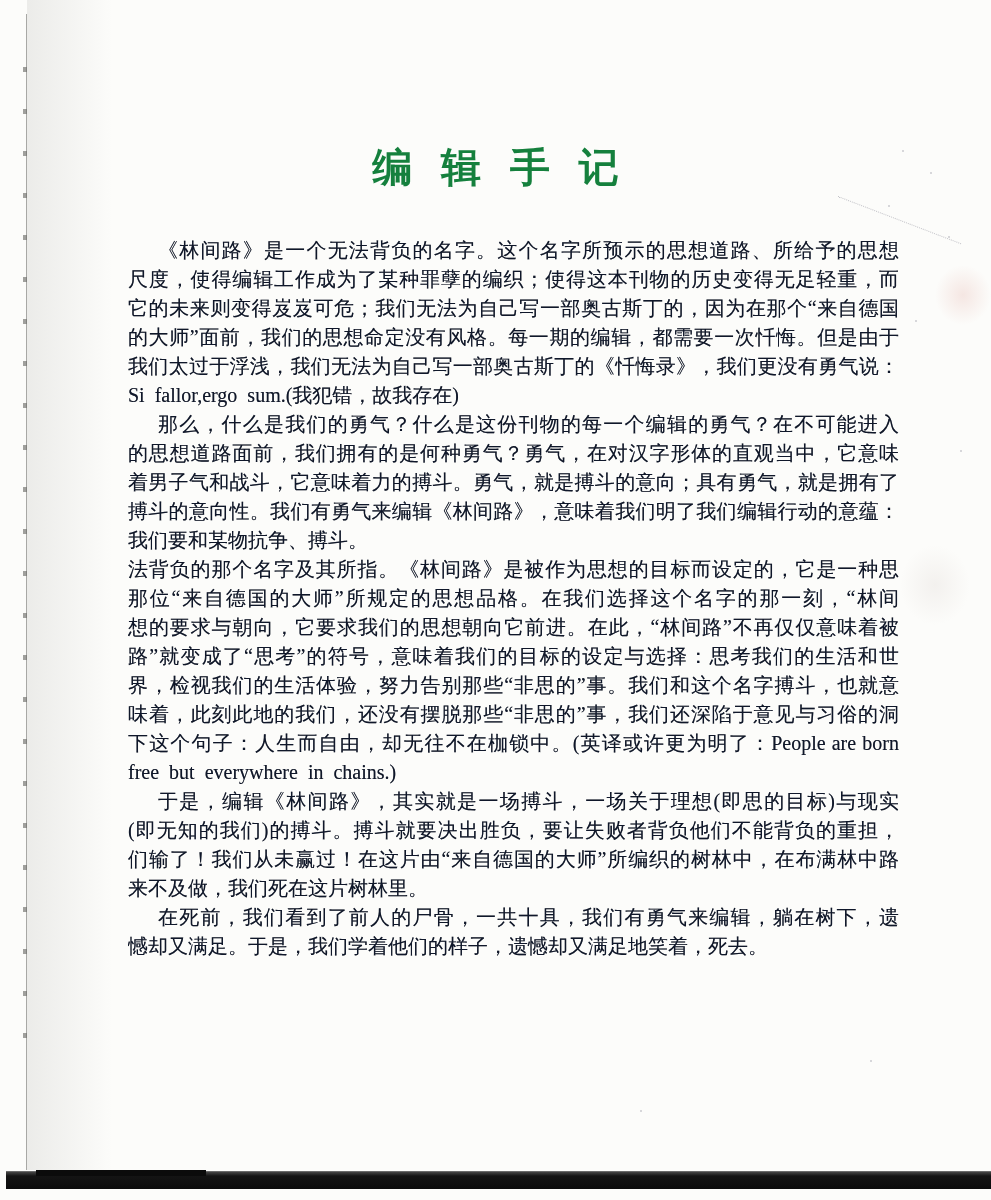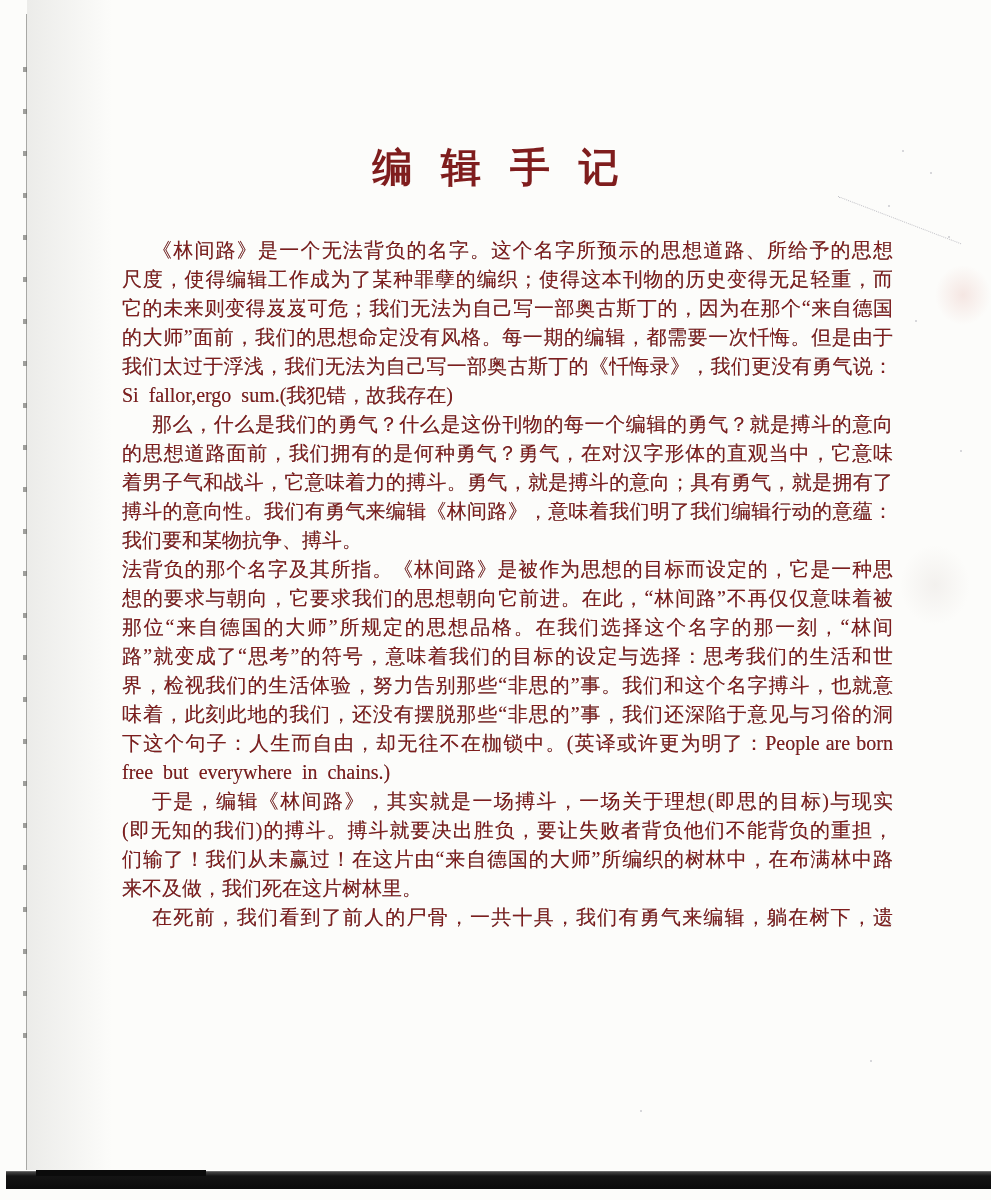--- a/index.html
+++ b/index.html
@@ -25,26 +25,26 @@
     position:absolute;left:23px;top:30px;width:4px;height:1040px;
     background:repeating-linear-gradient(180deg,transparent 0 37px,rgba(110,110,106,0.65) 37px 42px);
   }
   
   .title{
     position:absolute;top:144px;left:0;right:0;
     text-align:center;
     font-family:"Liberation Sans","DejaVu Sans",sans-serif;
     font-weight:bold;font-size:40px;line-height:46px;
     letter-spacing:0.72em;text-indent:0.72em;
-    color:#7f1d1d;
+    color:#15803d;
   }
   
   .text-block{
-    position:absolute;left:122px;top:236px;width:771px;
-    font-size:20px;line-height:29px;color:#7f1d1d;
+    position:absolute;left:128px;top:236px;width:771px;
+    font-size:20px;line-height:29px;color:#0f172a;
     text-shadow:0 0 0.4px rgba(40,40,40,0.55);
   }
   .para{margin:0;padding:0;}
   .line{
     height:29px;line-height:29px;
     text-align:justify;text-align-last:justify;
     white-space:normal;overflow:hidden;
   }
   .line.first{padding-left:30px;}
   .line.last{text-align:center;text-align-last:left;}
@@ -84,44 +84,45 @@
   <div class="text-block">
       <div class="para">
         <div class="line first">《林间路》是一个无法背负的名字。这个名字所预示的思想道路、所给予的思想</div>
         <div class="line">尺度，使得编辑工作成为了某种罪孽的编织；使得这本刊物的历史变得无足轻重，而</div>
         <div class="line">它的未来则变得岌岌可危；我们无法为自己写一部奥古斯丁的，因为在那个“来自德国</div>
         <div class="line">的大师”面前，我们的思想命定没有风格。每一期的编辑，都需要一次忏悔。但是由于</div>
         <div class="line">我们太过于浮浅，我们无法为自己写一部奥古斯丁的《忏悔录》，我们更没有勇气说：</div>
         <div class="line last">Si fallor,ergo sum.(我犯错，故我存在)</div>
       </div>
       <div class="para">
-        <div class="line first">那么，什么是我们的勇气？什么是这份刊物的每一个编辑的勇气？就是搏斗的意向</div>
+        <div class="line first">那么，什么是我们的勇气？什么是这份刊物的每一个编辑的勇气？在不可能进入</div>
         <div class="line">的思想道路面前，我们拥有的是何种勇气？勇气，在对汉字形体的直观当中，它意味</div>
         <div class="line">着男子气和战斗，它意味着力的搏斗。勇气，就是搏斗的意向；具有勇气，就是拥有了</div>
         <div class="line">搏斗的意向性。我们有勇气来编辑《林间路》，意味着我们明了我们编辑行动的意蕴：</div>
         <div class="line last">我们要和某物抗争、搏斗。</div>
       </div>
       <div class="para">
         <div class="line">法背负的那个名字及其所指。《林间路》是被作为思想的目标而设定的，它是一种思</div>
+        <div class="line">那位“来自德国的大师”所规定的思想品格。在我们选择这个名字的那一刻，“林间</div>
         <div class="line">想的要求与朝向，它要求我们的思想朝向它前进。在此，“林间路”不再仅仅意味着被</div>
-        <div class="line">那位“来自德国的大师”所规定的思想品格。在我们选择这个名字的那一刻，“林间</div>
         <div class="line">路”就变成了“思考”的符号，意味着我们的目标的设定与选择：思考我们的生活和世</div>
         <div class="line">界，检视我们的生活体验，努力告别那些“非思的”事。我们和这个名字搏斗，也就意</div>
         <div class="line">味着，此刻此地的我们，还没有摆脱那些“非思的”事，我们还深陷于意见与习俗的洞</div>
         <div class="line">下这个句子：人生而自由，却无往不在枷锁中。(英译或许更为明了：People are born</div>
         <div class="line last">free but everywhere in chains.)</div>
       </div>
       <div class="para">
         <div class="line first">于是，编辑《林间路》，其实就是一场搏斗，一场关于理想(即思的目标)与现实</div>
         <div class="line">(即无知的我们)的搏斗。搏斗就要决出胜负，要让失败者背负他们不能背负的重担，</div>
         <div class="line">们输了！我们从未赢过！在这片由“来自德国的大师”所编织的树林中，在布满林中路</div>
         <div class="line last">来不及做，我们死在这片树林里。</div>
       </div>
       <div class="para">
         <div class="line first">在死前，我们看到了前人的尸骨，一共十具，我们有勇气来编辑，躺在树下，遗</div>
+        <div class="line last">憾却又满足。于是，我们学着他们的样子，遗憾却又满足地笑着，死去。</div>
       </div>
     </div>
 
   <div class="scratch"></div>
   <div class="smudge"></div>
   <div class="smudge two"></div>
   <div class="speck" style="left:902px;top:150px;"></div>
   <div class="speck" style="left:930px;top:172px;"></div>
   <div class="speck" style="left:888px;top:205px;"></div>
   <div class="speck" style="left:948px;top:236px;"></div>

